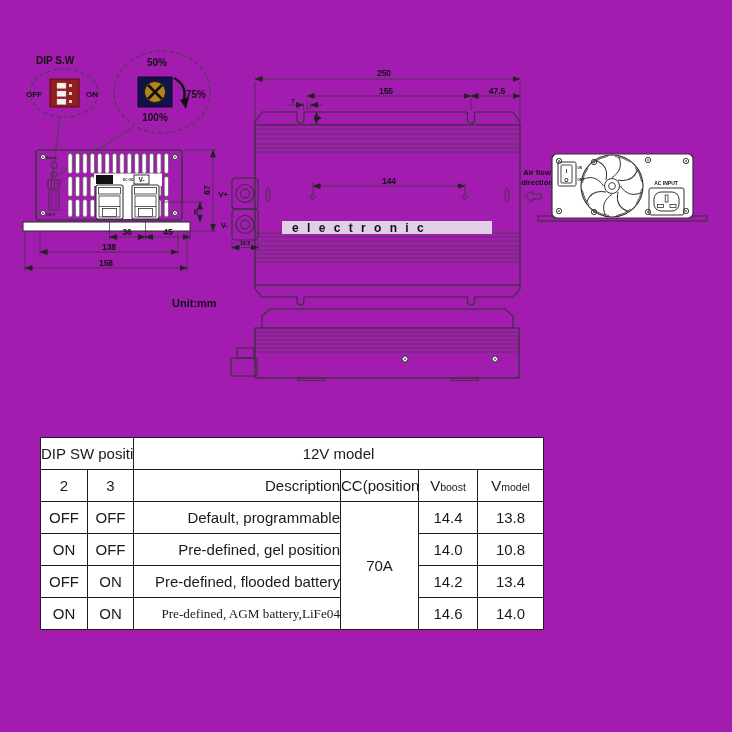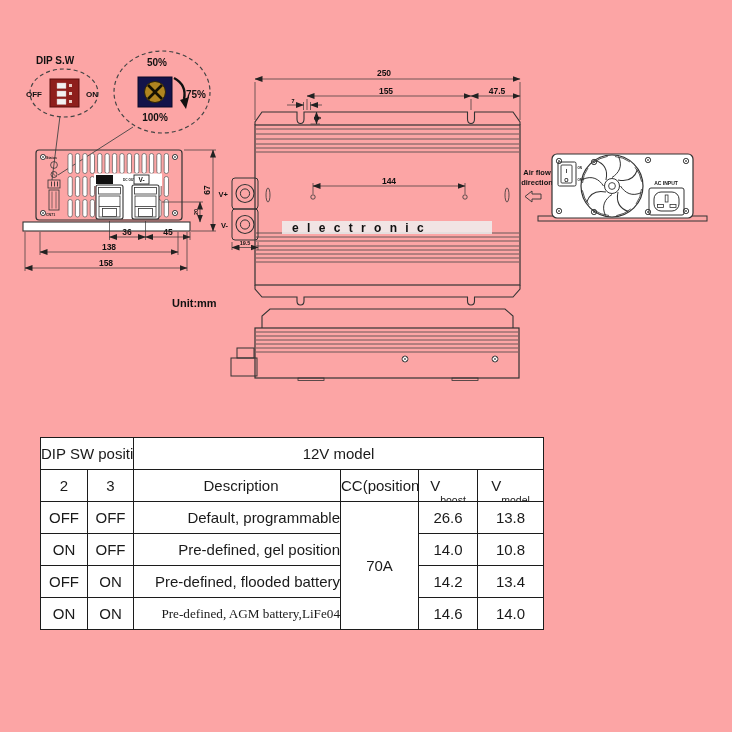--- a/index.html
+++ b/index.html
@@ -1,31 +1,31 @@
 <!DOCTYPE html>
 <html><head>
 <meta charset="utf-8">
 <style>
   html,body{margin:0;padding:0;background:#fff;}
-  .canvas{position:relative;width:732px;height:732px;background:#fca5a5;overflow:hidden;
+  .canvas{position:relative;width:732px;height:732px;background:#a21caf;overflow:hidden;
           font-family:"Liberation Sans",sans-serif;}
   svg text{font-family:"Liberation Sans",sans-serif;fill:#111;}
   .dimtxt{font-size:8.5px;font-weight:bold;}
   .dimtxt-sm{font-size:5.5px;font-weight:bold;}
   .microtxt{font-size:3.6px;font-weight:bold;fill:#222;}
   .callout-big{font-size:10px;font-weight:bold;}
   .callout-med{font-size:8px;font-weight:bold;}
 
   table.spec{position:absolute;left:40px;top:437px;width:503px;border-collapse:collapse;
              table-layout:fixed;background:#fff;}
   table.spec th,table.spec td{border:1.6px solid #1c1c1c;text-align:center;color:#1a1a1a;
              font-weight:normal;font-size:15px;padding:0;height:31px;overflow:hidden;white-space:nowrap;}
   table.spec td.desc{text-align:right;padding-left:8px;}
   table.spec td.desc.tight{font-size:13.2px;padding-left:5px;font-family:Liberation Serif, serif;}
-  .sub{font-size:10.5px;position:relative;top:13px;}
+  .sub{font-size:10.5px;position:relative;top:0;}
 </style>
 </head>
 <body>
 
 <div class="canvas">
 
 <svg width="732" height="430" viewBox="0 0 732 430">
   <defs>
     <marker id="arr" viewBox="0 0 8 6" refX="7.5" refY="3" markerWidth="8" markerHeight="6" orient="auto-start-reverse" markerUnits="userSpaceOnUse">
       <path d="M0,0 L8,3 L0,6 z" fill="#222"></path>
@@ -370,33 +370,33 @@
         <col style="width:66px">
   </colgroup>
   <thead>
     <tr>
       <th colspan="2">DIP SW position</th>
       <th colspan="4">12V model</th>
     </tr>
     <tr>
       <th>2</th>
       <th>3</th>
-      <th style="text-align:center;padding-left:8px;">Description</th>
+      <th style="text-align:right;padding-left:8px;">Description</th>
       <th>CC(position)</th>
       <th><span>V</span><span class="sub">boost</span></th>
       <th><span>V</span><span class="sub">model</span></th>
     </tr>
   </thead>
   <tbody>
     <tr>
       <td>OFF</td>
       <td>OFF</td>
       <td class="desc">Default, programmable</td>
       <td rowspan="4">70A</td>
-      <td>26.6</td>
+      <td>14.4</td>
       <td>13.8</td>
     </tr>
     <tr>
       <td>ON</td>
       <td>OFF</td>
       <td class="desc">Pre-defined, gel position</td>
       <td>14.0</td>
       <td>10.8</td>
     </tr>
     <tr>

